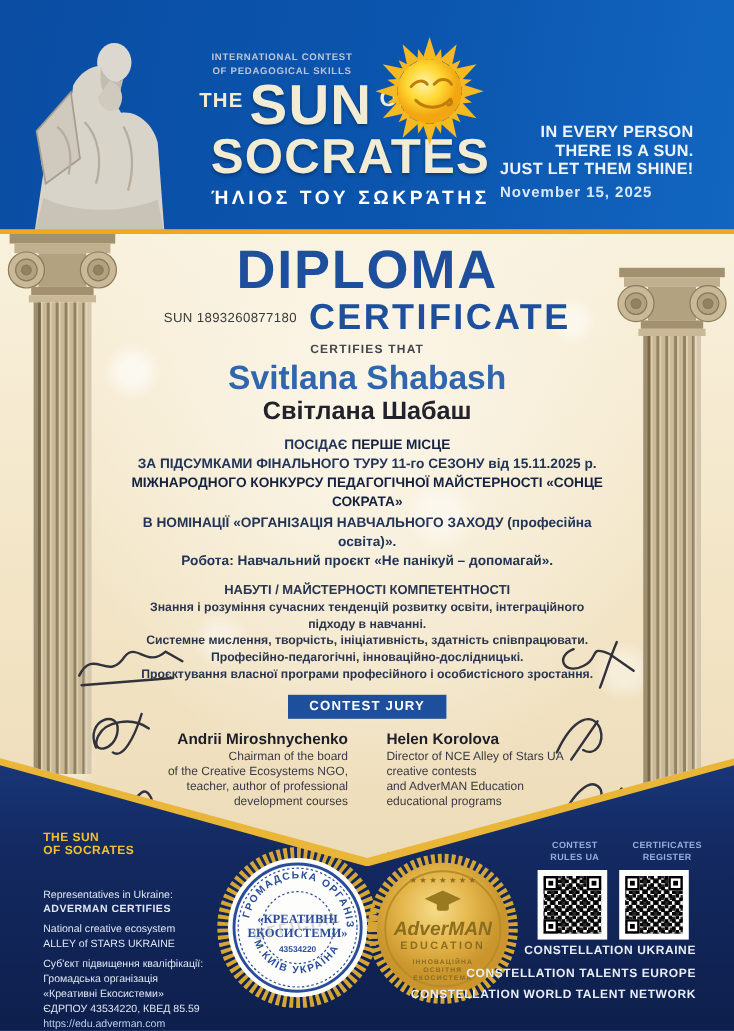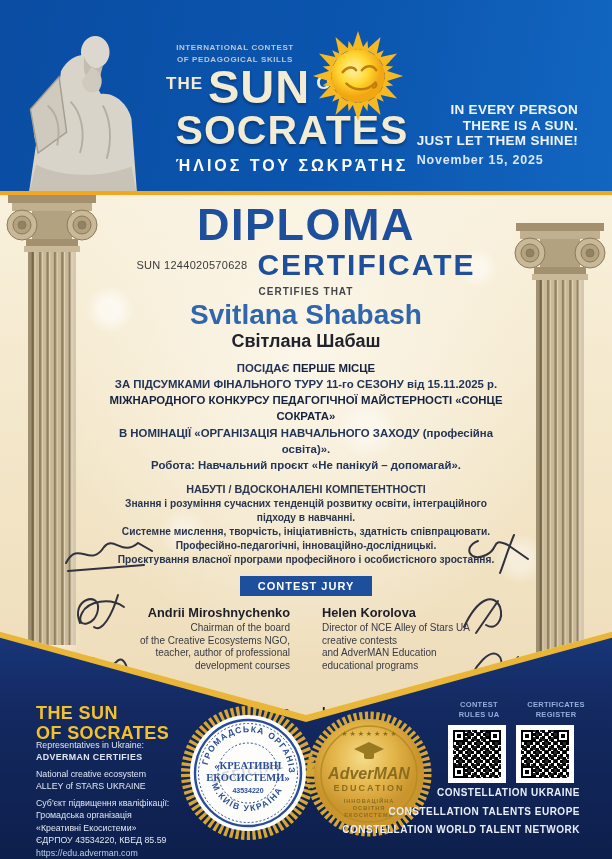--- a/index.html
+++ b/index.html
@@ -28,21 +28,21 @@
 
   
   .statue{position:absolute;left:0;top:14px;width:160px;height:181px;z-index:2;}
 
   
   .sun{position:absolute;left:310px;top:28px;width:96px;height:96px;z-index:3;}
 
   
   .footer{position:absolute;left:0;top:612px;width:612px;height:247px;
           background:linear-gradient(180deg,#1a3a80 0%,#132960 40%,#0d1f4c 100%);z-index:1;}
-  .footer-brand{position:absolute;left:36px;top:91px;color:#f2c12e;font-size:18px;font-weight:900;
+  .footer-brand{position:absolute;left:36px;top:81px;color:#f2c12e;font-size:10px;font-weight:900;
           line-height:1.13;letter-spacing:.4px;}
   .footer-lines{position:absolute;left:36px;top:127px;color:#dfe6f2;font-size:8.8px;line-height:1.42;}
   .footer-lines .fl-strong{font-weight:700;letter-spacing:.4px;}
   .footer-lines .fl-gap{margin-top:4px;}
   .footer-link{color:#bcd0ee;}
   .qr-label{position:absolute;text-align:center;font-size:7.5px;font-weight:700;color:#93aedd;
           line-height:1.3;white-space:pre-line;letter-spacing:.3px;}
   .qr{position:absolute;top:113px;width:48px;height:48px;background:#fff;padding:5px;}
   .qr-pattern{position:relative;width:100%;height:100%;
      background:
@@ -74,21 +74,21 @@
             linear-gradient(180deg,#f9f1dd 0%,#f3e6c8 50%,#eddcb9 100%);}
   .column{position:absolute;top:0;width:100px;height:450px;}
   .col-left{left:2px;} .col-right{right:2px;top:28px;}
   .content{position:absolute;left:106px;top:0;width:400px;text-align:center;}
   .diploma{margin-top:9px;font-size:45px;font-weight:900;color:#1d4f9c;letter-spacing:1.5px;line-height:.95;}
   .cert-row{display:flex;justify-content:center;align-items:center;gap:10px;margin-top:1px;}
   .cert-number{font-size:11px;color:#3a3a3a;font-weight:400;letter-spacing:.3px;}
   .certificate-word{font-size:30px;font-weight:900;color:#1d4f9c;letter-spacing:2px;}
   .certifies{margin-top:4px;font-size:10px;font-weight:700;color:#44444c;letter-spacing:1px;}
   .name-en{margin-top:2px;font-size:28px;color:#2f66ae;font-weight:700;}
-  .name-uk{margin-top:0;font-size:18px;color:#22222c;font-weight:700;}
+  .name-uk{margin-top:0;font-size:21px;color:#22222c;font-weight:700;}
   .award{margin-top:8px;font-size:11.4px;color:#223457;font-weight:600;line-height:1.42;}
   .award b{color:#14213f;}
   .comp{margin-top:9px;font-size:10.2px;color:#2a3550;font-weight:600;line-height:1.38;}
   .comp-head{font-size:10.8px;font-weight:700;}
   .jury-badge{display:inline-block;margin-top:9px;background:#1d4f9c;color:#fff;
           font-size:11px;font-weight:700;letter-spacing:1px;padding:4px 18px;}
   .jury{display:grid;grid-template-columns:1fr 1fr;column-gap:26px;row-gap:13px;width:424px;
           margin:9px auto 0;margin-left:-12px;gap:32px;}
   .entry{line-height:1.25;}
   .entry .name{font-size:12.8px;font-weight:700;color:#1d1d28;}
@@ -283,37 +283,37 @@
     </svg>
     <svg class="sig" style="left:458px;top:446px;" width="96" height="58" viewBox="0 0 96 58">
       <g fill="none" stroke="#32323c" stroke-width="2" stroke-linecap="round">
         <path d="M8,46 C18,22 32,8 40,14 C48,20 40,34 28,32 C38,34 52,28 60,16"></path>
       </g>
     </svg>
 
     <div class="content">
       <div class="diploma">DIPLOMA</div>
       <div class="cert-row">
-        <span class="cert-number">SUN 1244020570628</span>
+        <span class="cert-number">SUN 1893260877180</span>
         <span class="certificate-word">CERTIFICATE</span>
       </div>
       <div class="certifies">CERTIFIES THAT</div>
       <div class="name-en">Svitlana Shabash</div>
       <div class="name-uk">Світлана Шабаш</div>
 
       <div class="award">
         <div><span>ПОСІДАЄ </span><b>ПЕРШЕ МІСЦЕ</b></div>
         <div>ЗА ПІДСУМКАМИ ФІНАЛЬНОГО ТУРУ 11-го СЕЗОНУ від 15.11.2025 р.</div>
         <div><b>МІЖНАРОДНОГО КОНКУРСУ ПЕДАГОГІЧНОЇ МАЙСТЕРНОСТІ «СОНЦЕ СОКРАТА»</b></div>
         <div>В НОМІНАЦІЇ «ОРГАНІЗАЦІЯ НАВЧАЛЬНОГО ЗАХОДУ (професійна освіта)».</div>
         <div>Робота: Навчальний проєкт «Не панікуй – допомагай».</div>
       </div>
 
       <div class="comp">
-        <div class="comp-head">НАБУТІ / ВДОСКОНАЛЕНІ КОМПЕТЕНТНОСТІ</div>
+        <div class="comp-head">НАБУТІ / МАЙСТЕРНОСТІ КОМПЕТЕНТНОСТІ</div>
         <div>Знання і розуміння сучасних тенденцій розвитку освіти, інтеграційного підходу в навчанні.</div>
         <div>Системне мислення, творчість, ініціативність, здатність співпрацювати.</div>
         <div>Професійно-педагогічні, інноваційно-дослідницькі.</div>
         <div>Проєктування власної програми професійного і особистісного зростання.</div>
       </div>
 
       <div class="jury-badge">CONTEST JURY</div>
 
       <div class="jury">
         <div class="entry e-left">

